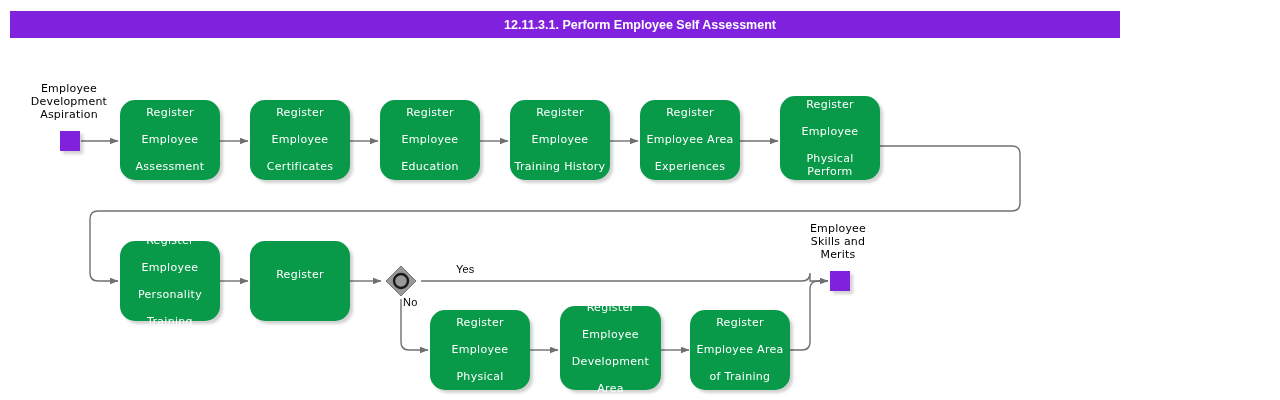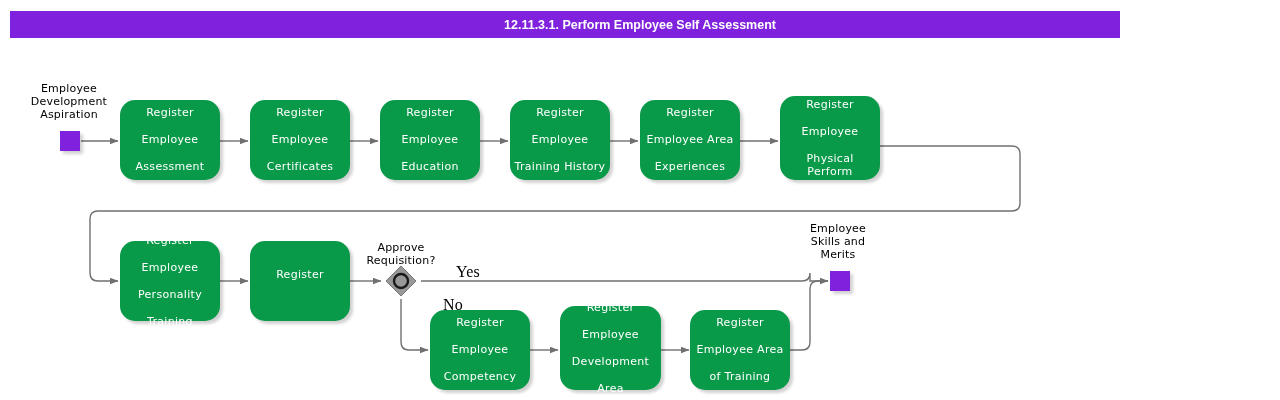--- a/index.html
+++ b/index.html
@@ -60,23 +60,23 @@
     position: absolute;
     font-size: 11px;
     line-height: 13px;
     color: #000000;
     text-align: center;
     font-family: "DejaVu Sans", sans-serif;
     letter-spacing: 0.2px;
   }
   .flow-label {
     position: absolute;
-    font-size: 16px;
+    font-size: 11px;
     color: #000000;
-    font-family: Liberation Serif, serif;
+    font-family: Liberation Sans, sans-serif;
     letter-spacing: 0.2px;
   }
   .gw-label {
     position: absolute;
     font-size: 11px;
     line-height: 13px;
     color: #000000;
     text-align: center;
     font-family: "DejaVu Sans", sans-serif;
     letter-spacing: 0.2px;
@@ -201,37 +201,33 @@
       <span>Training</span>
     </span>
   </div>
 
   <div class="task" style="left:250px; top:241px; width:100px; height:80px;">
     <span>
       <span>Register</span><br>
     </span>
   </div>
 
-  <div class="gw-label" style="left:346px; top:241px; width:110px;">
-    <div>Approve</div>
-    <div>Requisition?</div>
-  </div>
   <svg id="gateway" viewBox="0 0 32 32">
     <polygon points="16,1 31,16 16,31 1,16" fill="#999999" stroke="#777777" stroke-width="1"></polygon>
     <circle cx="16" cy="16" r="7" fill="#999999" stroke="#1a1a1a" stroke-width="2.4"></circle>
   </svg>
 
   <div class="flow-label" style="left:456px; top:263px;">Yes</div>
-  <div class="flow-label" style="left:403px; top:296px;margin-left:40px;">No</div>
+  <div class="flow-label" style="left:403px; top:296px;">No</div>
 
   <div class="task" style="left:430px; top:310px; width:100px; height:80px;">
     <span>
       <span>Register</span><br>
       <span>Employee</span><br>
-      <span>Competency</span>
+      <span>Physical</span>
     </span>
   </div>
 
   <div class="task" style="left:560px; top:306px; width:101px; height:84px;">
     <span>
       <span>Register</span><br>
       <span>Employee</span><br>
       <span>Development</span><br>
       <span>Area</span>
     </span>

